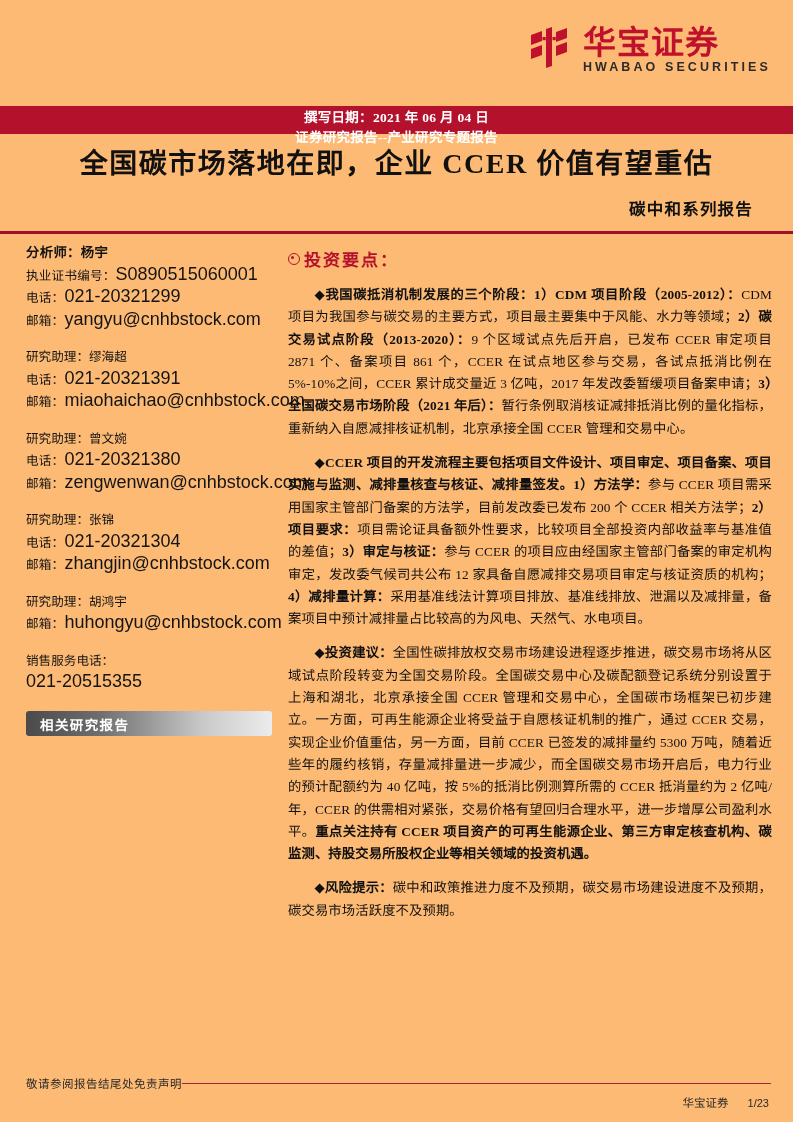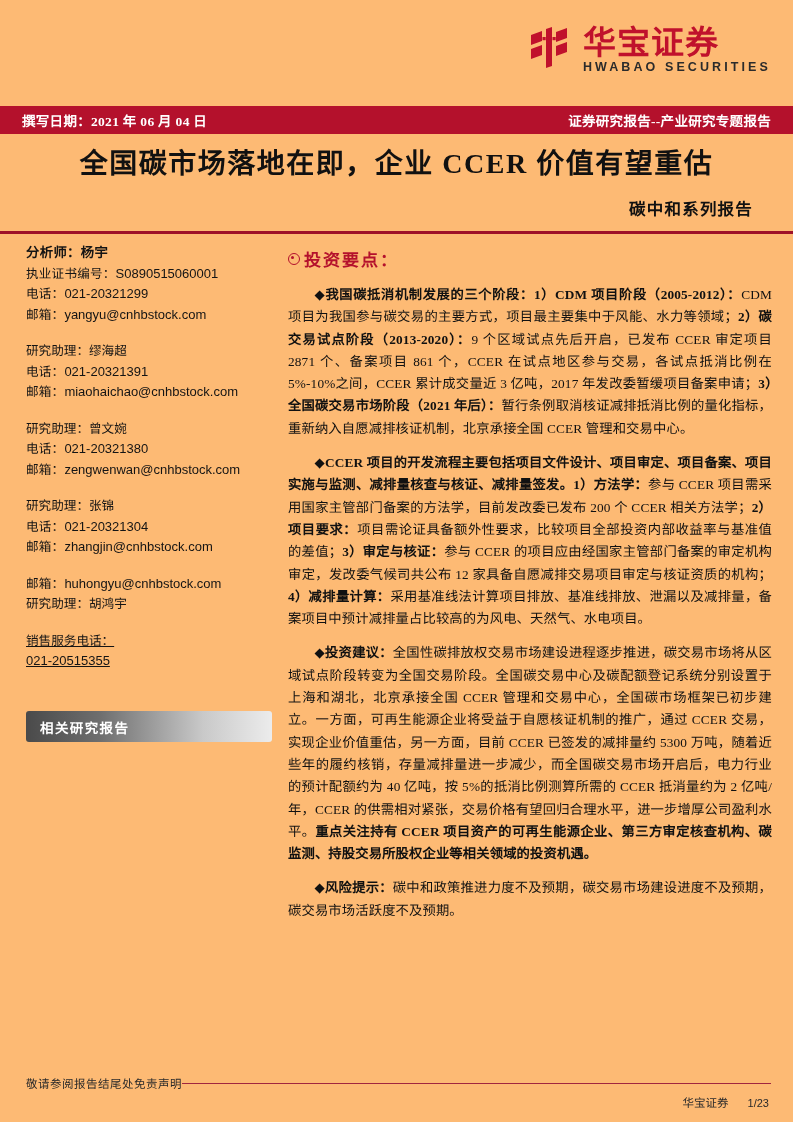--- a/index.html
+++ b/index.html
@@ -63,20 +63,21 @@
     left: 0;
     top: 106px;
     width: 793px;
     height: 28px;
     background: #B4112C;
     display: flex;
     align-items: center;
     justify-content: space-between;
     box-sizing: border-box;
     padding: 0 22px;
+    flex-direction: column;
   }
   .red-band .band-left,
   .red-band .band-right {
     color: #ffffff;
     font-family: "Liberation Serif", serif;
     font-weight: bold;
     font-size: 13.5px;
     letter-spacing: 0.3px;
     white-space: nowrap;
   }
@@ -120,39 +121,39 @@
     position: absolute;
     left: 26px;
     top: 243px;
     width: 248px;
     font-family: "Liberation Serif", serif;
     font-size: 12.6px;
     line-height: 20.5px;
     color: #141414;
   }
   .sb-group { margin-bottom: 16px; }
-  .sb-group:last-of-type { margin-bottom: 18px; text-decoration: underline; }
+  .sb-group:last-of-type { margin-bottom: 18px; }
   .sb-name {
     font-weight: bold;
     font-size: 13.4px;
     letter-spacing: 0.3px;
   }
   .sb-line { white-space: nowrap; }
   .sb-line .lbl { letter-spacing: 0.2px; }
   .sb-line .val {
     font-family: "Liberation Sans", sans-serif;
-    font-size: 13px;
+    font-size: 18px;
   }
 
   .related-box {
     position: absolute;
     left: 26px;
     top: 711px;
     width: 246px;
-    height: 31px;
+    height: 25px;
     border-radius: 3px;
     background: linear-gradient(to right, #4a4a4a 0%, #6e6e6e 30%, #c9c9c9 72%, #ececec 100%);
     display: flex;
     align-items: center;
   }
   .related-box .rb-label {
     color: #ffffff;
     font-family: "Liberation Serif", serif;
     font-weight: bold;
     font-size: 13.5px;
@@ -295,22 +296,22 @@
         <div class="sb-line">研究助理：曾文婉</div>
         <div class="sb-line"><span class="lbl">电话：</span><span class="val">021-20321380</span></div>
         <div class="sb-line"><span class="lbl">邮箱：</span><span class="val">zengwenwan@cnhbstock.com</span></div>
       </div>
       <div class="sb-group">
         <div class="sb-line">研究助理：张锦</div>
         <div class="sb-line"><span class="lbl">电话：</span><span class="val">021-20321304</span></div>
         <div class="sb-line"><span class="lbl">邮箱：</span><span class="val">zhangjin@cnhbstock.com</span></div>
       </div>
       <div class="sb-group">
+        <div class="sb-line">研究助理：胡鸿宇</div>
         <div class="sb-line"><span class="lbl">邮箱：</span><span class="val">huhongyu@cnhbstock.com</span></div>
-        <div class="sb-line">研究助理：胡鸿宇</div>
       </div>
       <div class="sb-group">
         <div class="sb-line">销售服务电话：</div>
         <div class="sb-line"><span class="val">021-20515355</span></div>
       </div>
     </div>
 
   <div class="related-box">
     <span class="rb-label">相关研究报告</span>
   </div>

